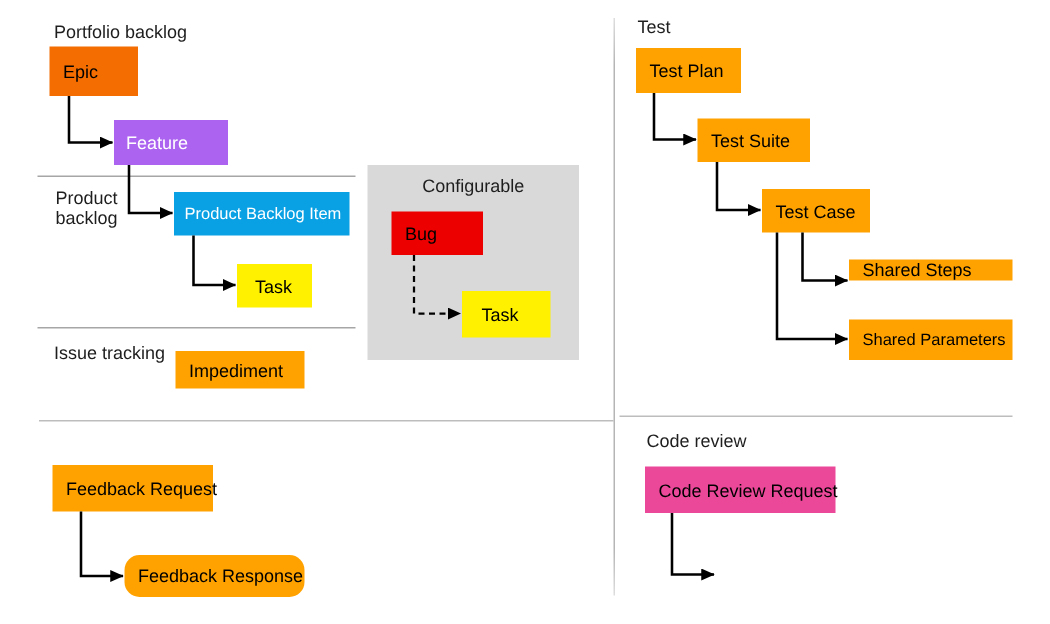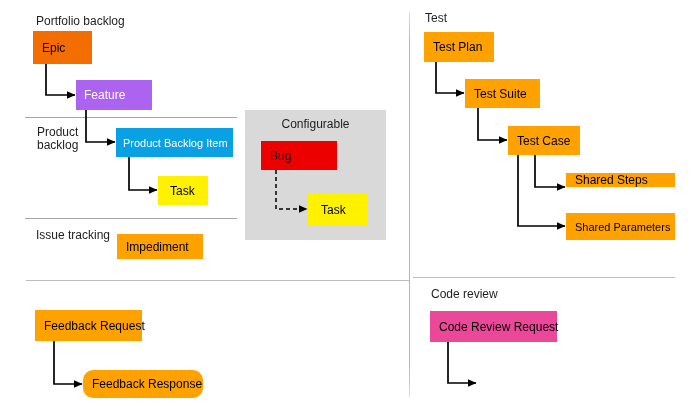--- a/index.html
+++ b/index.html
@@ -92,21 +92,21 @@
 
   <div class="panel" style="left: 245px; top: 110px; width: 141px; height: 130px; background-color: rgb(217, 217, 217);">
     <div class="panel-label">Configurable</div>
   </div>
 
   <div class="node" style="left: 33px; top: 31px; width: 59px; height: 33px; background-color: rgb(243, 109, 0); color: rgb(0, 0, 0);">Epic</div>
   <div class="node" style="left: 76px; top: 80px; width: 76px; height: 30px; padding-left: 8px; background-color: rgb(172, 99, 240); color: rgb(255, 255, 255);">Feature</div>
   <div class="node small-text" style="left: 116px; top: 128px; width: 117px; height: 29px; padding-left: 7px; background-color: rgb(9, 160, 228); color: rgb(255, 255, 255);">Product Backlog Item</div>
   <div class="node" style="left: 158px; top: 176px; width: 50px; height: 29px; padding-left: 12px; background-color: rgb(255, 241, 0); color: rgb(0, 0, 0);">Task</div>
   <div class="node" style="left: 117px; top: 234px; width: 86px; height: 25px; background-color: rgb(255, 162, 0); color: rgb(0, 0, 0);">Impediment</div>
-  <div class="node" style="left: 261px; top: 141px; width: 76px; height: 29px; background-color: rgb(236, 0, 0); color: rgb(0, 0, 0);">Bug</div>
+  <div class="node" style="left: 261px; top: 141px; width: 61px; height: 29px; background-color: rgb(236, 0, 0); color: rgb(0, 0, 0);">Bug</div>
   <div class="node" style="left: 308px; top: 194px; width: 59px; height: 31px; padding-left: 13px; background-color: rgb(255, 241, 0); color: rgb(0, 0, 0);">Task</div>
   <div class="node" style="left: 465px; top: 79px; width: 75px; height: 29px; background-color: rgb(255, 162, 0); color: rgb(0, 0, 0);">Test Suite</div>
   <div class="node" style="left: 424px; top: 32px; width: 70px; height: 30px; background-color: rgb(255, 162, 0); color: rgb(0, 0, 0);">Test Plan</div>
   <div class="node" style="left: 508px; top: 126px; width: 72px; height: 29px; background-color: rgb(255, 162, 0); color: rgb(0, 0, 0);">Test Case</div>
   <div class="node" style="left: 566px; top: 173px; width: 109px; height: 14px; background-color: rgb(255, 162, 0); color: rgb(0, 0, 0);">Shared Steps</div>
   <div class="node small-text" style="left: 566px; top: 213px; width: 109px; height: 27px; background-color: rgb(255, 162, 0); color: rgb(0, 0, 0);">Shared Parameters</div>
   <div class="node" style="left: 35px; top: 310px; width: 107px; height: 31px; background-color: rgb(255, 162, 0); color: rgb(0, 0, 0);">Feedback Request</div>
   <div class="node" style="left: 83px; top: 370px; width: 120px; height: 28px; background-color: rgb(255, 162, 0); color: rgb(0, 0, 0); border-radius: 10px;">Feedback Response</div>
   <div class="node" style="left: 430px; top: 311px; width: 127px; height: 31px; background-color: #ec4899; color: rgb(0, 0, 0);">Code Review Request</div>
 

